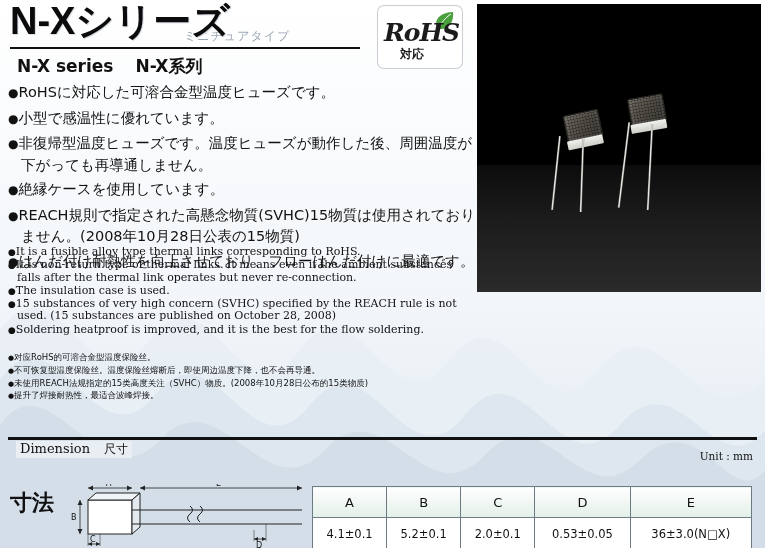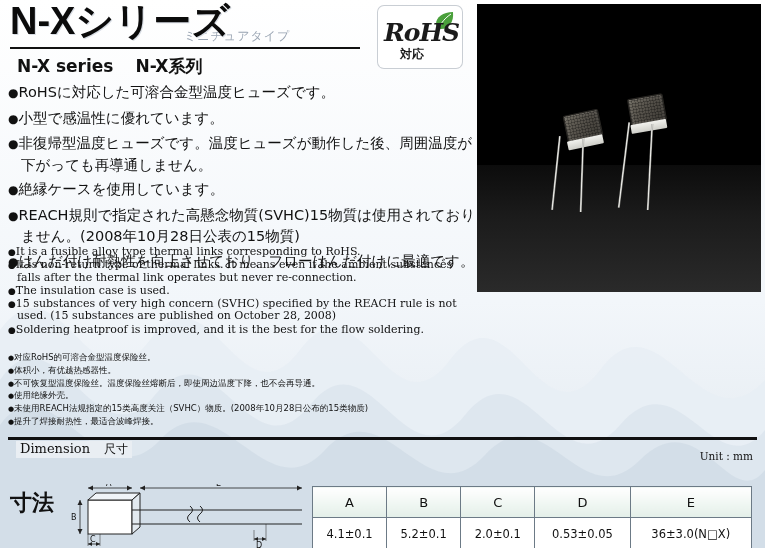--- a/index.html
+++ b/index.html
@@ -204,23 +204,21 @@
 <div class="en-list">
   <div class="en-item"><span class="b">●</span><span>It is a fusible alloy type thermal links corresponding to RoHS.</span></div>
   <div class="en-item"><span class="b">●</span><span>It is non-return type of thermal links. It means even if the ambient substances falls after the thermal link operates but never re-connection.</span></div>
   <div class="en-item"><span class="b">●</span><span>The insulation case is used.</span></div>
   <div class="en-item"><span class="b">●</span><span>15 substances of very high concern (SVHC) specified by the REACH rule is not used. (15 substances are published on October 28, 2008)</span></div>
   <div class="en-item"><span class="b">●</span><span>Soldering heatproof is improved, and it is the best for the flow soldering.</span></div>
 </div>
 
 <div class="cn-list">
   <div class="cn-item"><span class="b">●</span><span>对应RoHS的可溶合金型温度保险丝。</span></div>
-  <div class="cn-item"><span class="b">●</span><span>体积小，有优越热感器性。</span></div>
   <div class="cn-item"><span class="b">●</span><span>不可恢复型温度保险丝。温度保险丝熔断后，即使周边温度下降，也不会再导通。</span></div>
-  <div class="cn-item"><span class="b">●</span><span>使用绝缘外壳。</span></div>
   <div class="cn-item"><span class="b">●</span><span>未使用REACH法规指定的15类高度关注（SVHC）物质。(2008年10月28日公布的15类物质)</span></div>
   <div class="cn-item"><span class="b">●</span><span>提升了焊接耐热性，最适合波峰焊接。</span></div>
 </div>
 
 <div class="dim-rule"></div>
 <div class="dim-label">
   <span>Dimension</span><span class="cn">尺寸</span>
 </div>
 <div class="dim-title">寸法</div>
 <div class="unit">Unit : mm</div>

